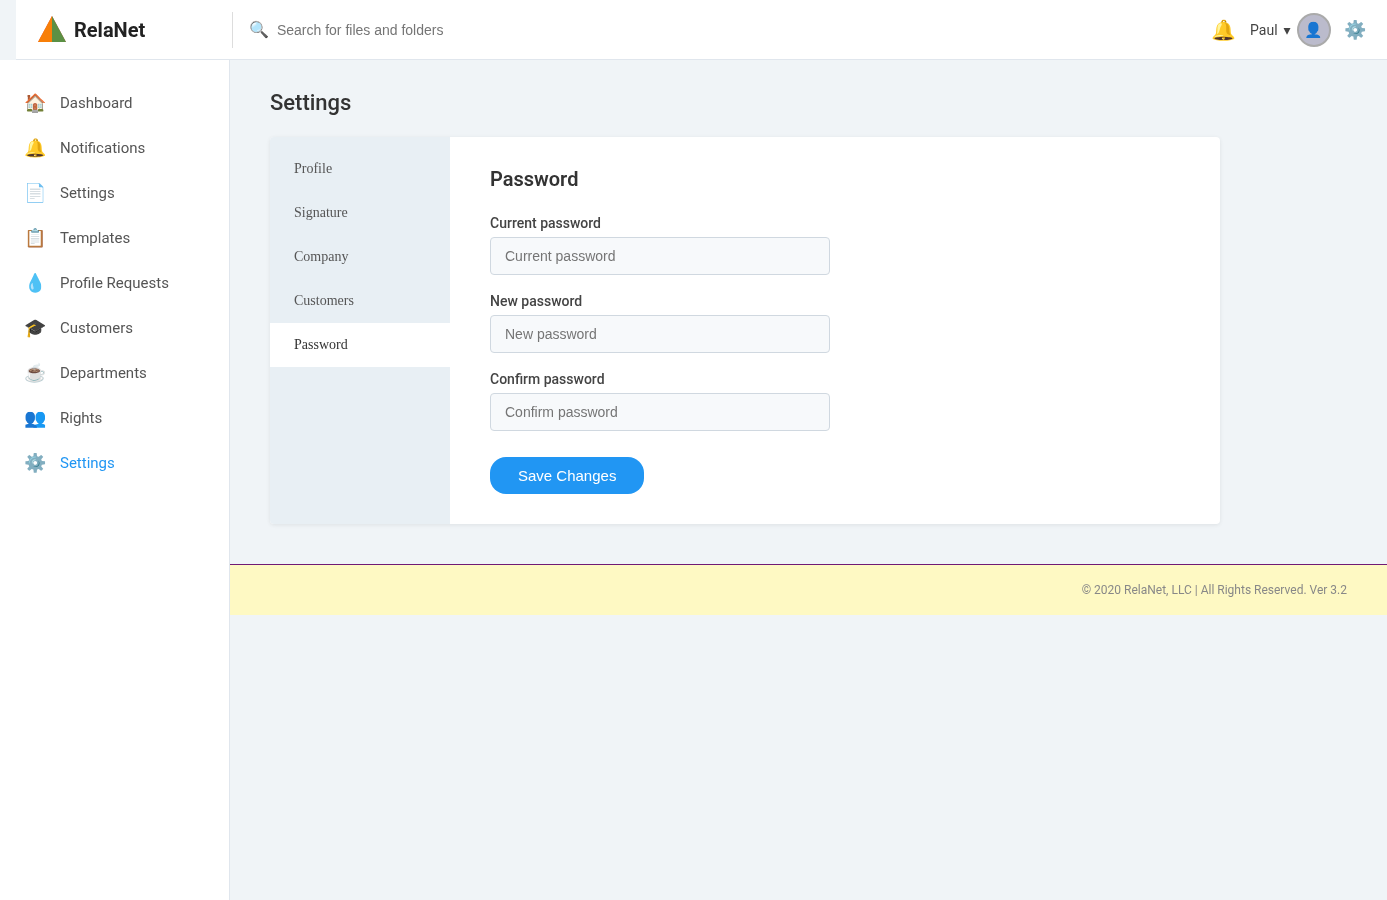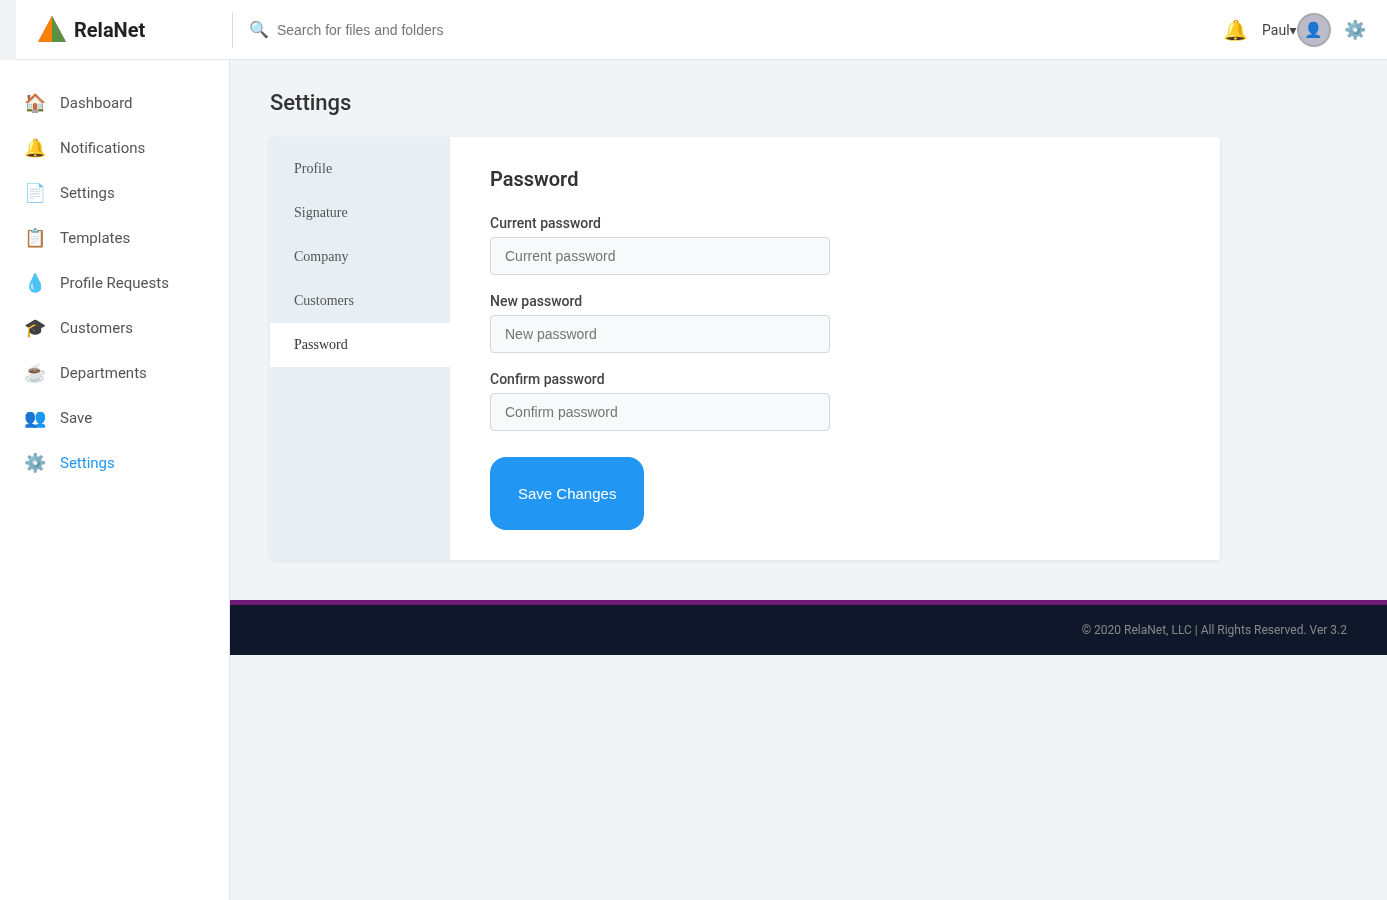--- a/index.html
+++ b/index.html
@@ -66,20 +66,21 @@
       margin-left: auto;
     }
     .bell-icon {
       font-size: 20px;
       color: #555;
       cursor: pointer;
     }
     .user-area {
       display: flex;
       align-items: center;
+      gap: 6px;
       cursor: pointer;
       font-size: 14px;
       color: #444;
     }
     .user-avatar {
       width: 34px;
       height: 34px;
       border-radius: 50%;
       background: #bbc;
       display: flex;
@@ -200,38 +201,38 @@
       padding: 10px 14px;
       border: 1px solid #d0d8e0;
       border-radius: 4px;
       font-size: 14px;
       color: #555;
       background: #f7f9fb;
       outline: none;
     }
     .save-btn {
       margin-top: 8px;
-      padding: 28px 28px;
+      padding: 10px 28px;
       background: #2196f3;
       color: #fff;
       border: none;
       border-radius: 16px;
       font-size: 15px;
       cursor: pointer;
       font-weight: 500;
     }
 
     
     .footer {
       text-align: right;
       padding: 18px 40px;
       font-size: 12px;
       color: #888;
-      border-top: 5px solid #701a75;
-      background: #0f172a;
+      border-top: 1px solid #701a75;
+      background: #fef9c3;
     }
   </style>
 </head>
 <body>
 
 <header class="topbar">
   <div class="logo-area">
     <svg class="logo-triangle" viewBox="0 0 32 32">
       <polygon points="16,2 30,28 2,28" fill="#e53935"></polygon>
       <polygon points="16,2 30,28 16,28" fill="#43a047" opacity="0.85"></polygon>
@@ -281,21 +282,21 @@
     <div class="sidebar-item">
       <span class="sidebar-item-icon">🎓</span>
       <span class="sidebar-item-label">Customers</span>
     </div>
     <div class="sidebar-item">
       <span class="sidebar-item-icon">☕</span>
       <span class="sidebar-item-label">Departments</span>
     </div>
     <div class="sidebar-item">
       <span class="sidebar-item-icon">👥</span>
-      <span class="sidebar-item-label">Save</span>
+      <span class="sidebar-item-label">Rights</span>
     </div>
     <div class="sidebar-item active">
       <span class="sidebar-item-icon">⚙️</span>
       <span class="sidebar-item-label">Settings</span>
     </div>
   </nav>
 
   <div class="main-content">
     <h1 class="page-title">Settings</h1>
 

